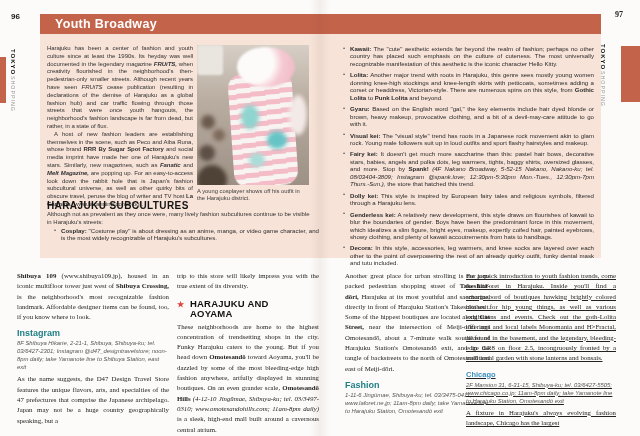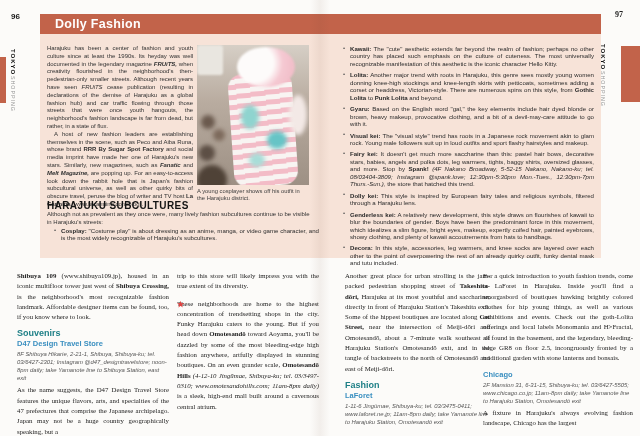--- a/index.html
+++ b/index.html
@@ -50,21 +50,21 @@
   .sc-bullet{position:absolute;left:12px;top:193px;width:258px;}
   .b-item{position:relative;padding-left:9px;margin:0 0 4px 0;font-size:6.1px;line-height:7.45px;
           text-align:justify;color:#2b2b2b;}
   .b-item::before{content:"•";position:absolute;left:2px;top:-.5px;font-size:6px;color:#555;}
   .styles-list{position:absolute;left:301px;top:11px;width:253px;}
   
   .col{position:absolute;top:271px;}
   .col1{left:17px;width:152px;}
   .col2{left:177px;width:142px;}
   .col3{left:345px;width:145px;}
-  .col4{left:483px;width:150px;}
+  .col4{left:466px;width:150px;text-decoration:underline;}
   .sp{margin:0;font-family:"Liberation Serif",serif;font-size:6.8px;line-height:10.3px;
       text-align:justify;color:#1c1c1c;}
   .h-teal{margin:6px 0 1px;font-size:9px;font-weight:700;color:#1e7f86;}
   .h-blue{margin:0 0 2px;font-size:7.5px;font-weight:700;color:#3a8fc0;}
   .addr{margin:0 0 3px;font-size:5.9px;line-height:8px;font-style:italic;color:#555;}
   .h-big{position:relative;margin:7px 0 2px;padding-left:13px;width:112px;font-size:9.5px;line-height:10.5px;
          font-weight:700;letter-spacing:.2px;color:#111;}
   .star{position:absolute;left:0;top:1px;font-size:8px;color:#e0403f;}
   .star::before{content:"★";}
   .jp{margin:0 0 3px;font-size:6.5px;color:#333;font-family:"DejaVu Sans",sans-serif;}
@@ -87,21 +87,21 @@
     <span class="tab-region">TOKYO</span>
     <span class="tab-section">SHOPPING</span>
   </div>
   <div class="tab-rect tab-rect-r"></div>
   <div class="tab-txt tab-txt-r">
     <span class="tab-region">TOKYO</span>
     <span class="tab-section">SHOPPING</span>
   </div>
 
   <div class="title-bar">
-    <span>Dolly Fashion</span>
+    <span>Youth Broadway</span>
   </div>
 
   <div class="feature-box">
     <div class="fb-intro">
       <p><span>Harajuku has been a center of fashion and youth culture since at least the 1990s. Its heyday was well documented in the legendary magazine </span><span class="rbi">FRUiTS,</span><span> when creativity flourished in the neighborhood's then-pedestrian-only smaller streets. Although recent years have seen </span><span class="ri">FRUiTS</span><span> cease publication (resulting in declarations of the demise of Harajuku as a global fashion hub) and car traffic flowing through those streets that were once youth hangouts, the neighborhood's fashion landscape is far from dead, but rather, in a state of flux.</span></p>
       <p class="ind"><span>A host of new fashion leaders are establishing themselves in the scene, such as Peco and Aiba Runa, whose brand </span><span class="rb">RRR By Sugar Spot Factory</span><span> and social media imprint have made her one of Harajuku's new stars. Similarly, new magazines, such as </span><span class="rbi">Fanatic</span><span> and </span><span class="rbi">Melt Magazine,</span><span> are popping up. For an easy-to-access look down the rabbit hole that is Japan's fashion subcultural universe, as well as other quirky bits of obscure travel, peruse the blog of writer and TV host </span><span class="rb">La Carmina</span><span> (www.lacarmina.com/blog).</span></p>
     </div>
 
     <div class="photo">
       <div class="ph-sign"></div>
@@ -129,38 +129,37 @@
       <div class="b-item"><span class="rb">Visual kei:</span><span> The "visual style" trend has roots in a Japanese rock movement akin to glam rock. Young male followers suit up in loud outfits and sport flashy hairstyles and makeup.</span></div>
       <div class="b-item"><span class="rb">Fairy kei:</span><span> It doesn't get much more saccharine than this: pastel hair bows, decorative stars, babies, angels and polka dots, leg warmers, tights, baggy shirts, oversized glasses, and more. Stop by </span><span class="rb">Spank!</span><span> </span><span class="ri">(4F Nakano Broadway, 5-52-15 Nakano, Nakano-ku; tel. 08/03404-3809; Instagram @spank.love; 12:30pm-5:30pm Mon.-Tues., 12:30pm-7pm Thurs.-Sun.),</span><span> the store that hatched this trend.</span></div>
       <div class="b-item"><span class="rb">Dolly kei:</span><span> This style is inspired by European fairy tales and religious symbols, filtered through a Harajuku lens.</span></div>
       <div class="b-item"><span class="rb">Genderless kei:</span><span> A relatively new development, this style draws on flourishes of kawaii to blur the boundaries of gender. Boys have been the predominant force in this movement, which idealizes a slim figure, bright eyes, makeup, expertly coifed hair, painted eyebrows, showy clothing, and plenty of kawaii accoutrements from hats to handbags.</span></div>
       <div class="b-item"><span class="rb">Decora:</span><span> In this style, accessories, leg warmers, and knee socks are layered over each other to the point of overpowering the rest of an already quirky outfit, funky dental mask and tutu included.</span></div>
     </div>
   </div>
 
   <div class="col col1">
     <p class="sp"><span class="rb">Shibuya 109</span><span> (www.shibuya109.jp), housed in an iconic multifloor tower just west of </span><span class="rb">Shibuya Crossing,</span><span> is the neighborhood's most recognizable fashion landmark. Affordable designer items can be found, too, if you know where to look.</span></p>
-    <div class="h-teal">Souvenirs</div>
-    <div class="h-blue">D47 Design Travel Store</div>
+    <div class="h-teal">Instagram</div>
     <div class="addr">8F Shibuya Hikarie, 2-21-1, Shibuya, Shibuya-ku; tel. 03/6427-2301; Instagram @d47_designtravelstore; noon-8pm daily; take Yamanote line to Shibuya Station, east exit</div>
     <p class="sp">As the name suggests, the D47 Design Travel Store features the unique flavors, arts, and specialties of the 47 prefectures that comprise the Japanese archipelago. Japan may not be a huge country geographically speaking, but a</p>
   </div>
 
   <div class="col col2">
     <p class="sp">trip to this store will likely impress you with the true extent of its diversity.</p>
     <div class="h-big">
       <span class="star"></span>
+      <span>HARAJUKU AND AOYAMA</span>
     </div>
     <p class="sp"><span>These neighborhoods are home to the highest concentration of trendsetting shops in the city. Funky Harajuku caters to the young. But if you head down </span><span class="rb">Omotesandō</span><span> toward Aoyama, you'll be dazzled by some of the most bleeding-edge high fashion anywhere, artfully displayed in stunning boutiques. On an even grander scale, </span><span class="rb">Omotesandō Hills</span><span> </span><span class="ri">(4-12-10 Jingūmae, Shibuya-ku; tel. 03/3497-0310; www.omotesandohills.com; 11am-8pm daily)</span><span> is a sleek, high-end mall built around a cavernous central atrium.</span></p>
   </div>
 
   <div class="col col3">
     <p class="sp"><span>Another great place for urban strolling is the jam-packed pedestrian shopping street of </span><span class="rb">Takeshita-dōri,</span><span> Harajuku at its most youthful and saccharine, directly in front of Harajuku Station's Takeshita exit. Some of the hippest boutiques are located along </span><span class="rb">Cat Street,</span><span> near the intersection of Meiji-dōri and Omotesandō, about a 7-minute walk southeast of Harajuku Station's Omotesandō exit, and in the tangle of backstreets to the north of Omotesandō and east of Meiji-dōri.</span></p>
     <div class="h-teal">Fashion</div>
-    <div class="h-blue">LaForet</div>
     <div class="addr">1-11-6 Jingūmae, Shibuya-ku; tel. 03/3475-0411; www.laforet.ne.jp; 11am-8pm daily; take Yamanote line to Harajuku Station, Omotesandō exit</div>
   </div>
 
   <div class="col col4">
     <p class="sp">For a quick introduction to youth fashion trends, come to LaForet in Harajuku. Inside you'll find a smorgasbord of boutiques hawking brightly colored clothes for hip young things, as well as various exhibitions and events. Check out the goth-Lolita offerings and local labels Monomania and H&gt;Fractal, all found in the basement, and the legendary, bleeding-edge GR8 on floor 2.5, incongruously fronted by a traditional garden with stone lanterns and bonsais.</p>
     <div class="h-blue" style="margin-top:6px">Chicago</div>
     <div class="addr">2F Mansion 31, 6-31-15, Shibuya-ku; tel. 03/6427-5505; www.chicago.co.jp; 11am-8pm daily; take Yamanote line to Harajuku Station, Omotesandō exit</div>
     <p class="sp">A fixture in Harajuku's always evolving fashion landscape, Chicago has the largest</p>
   </div>
 

